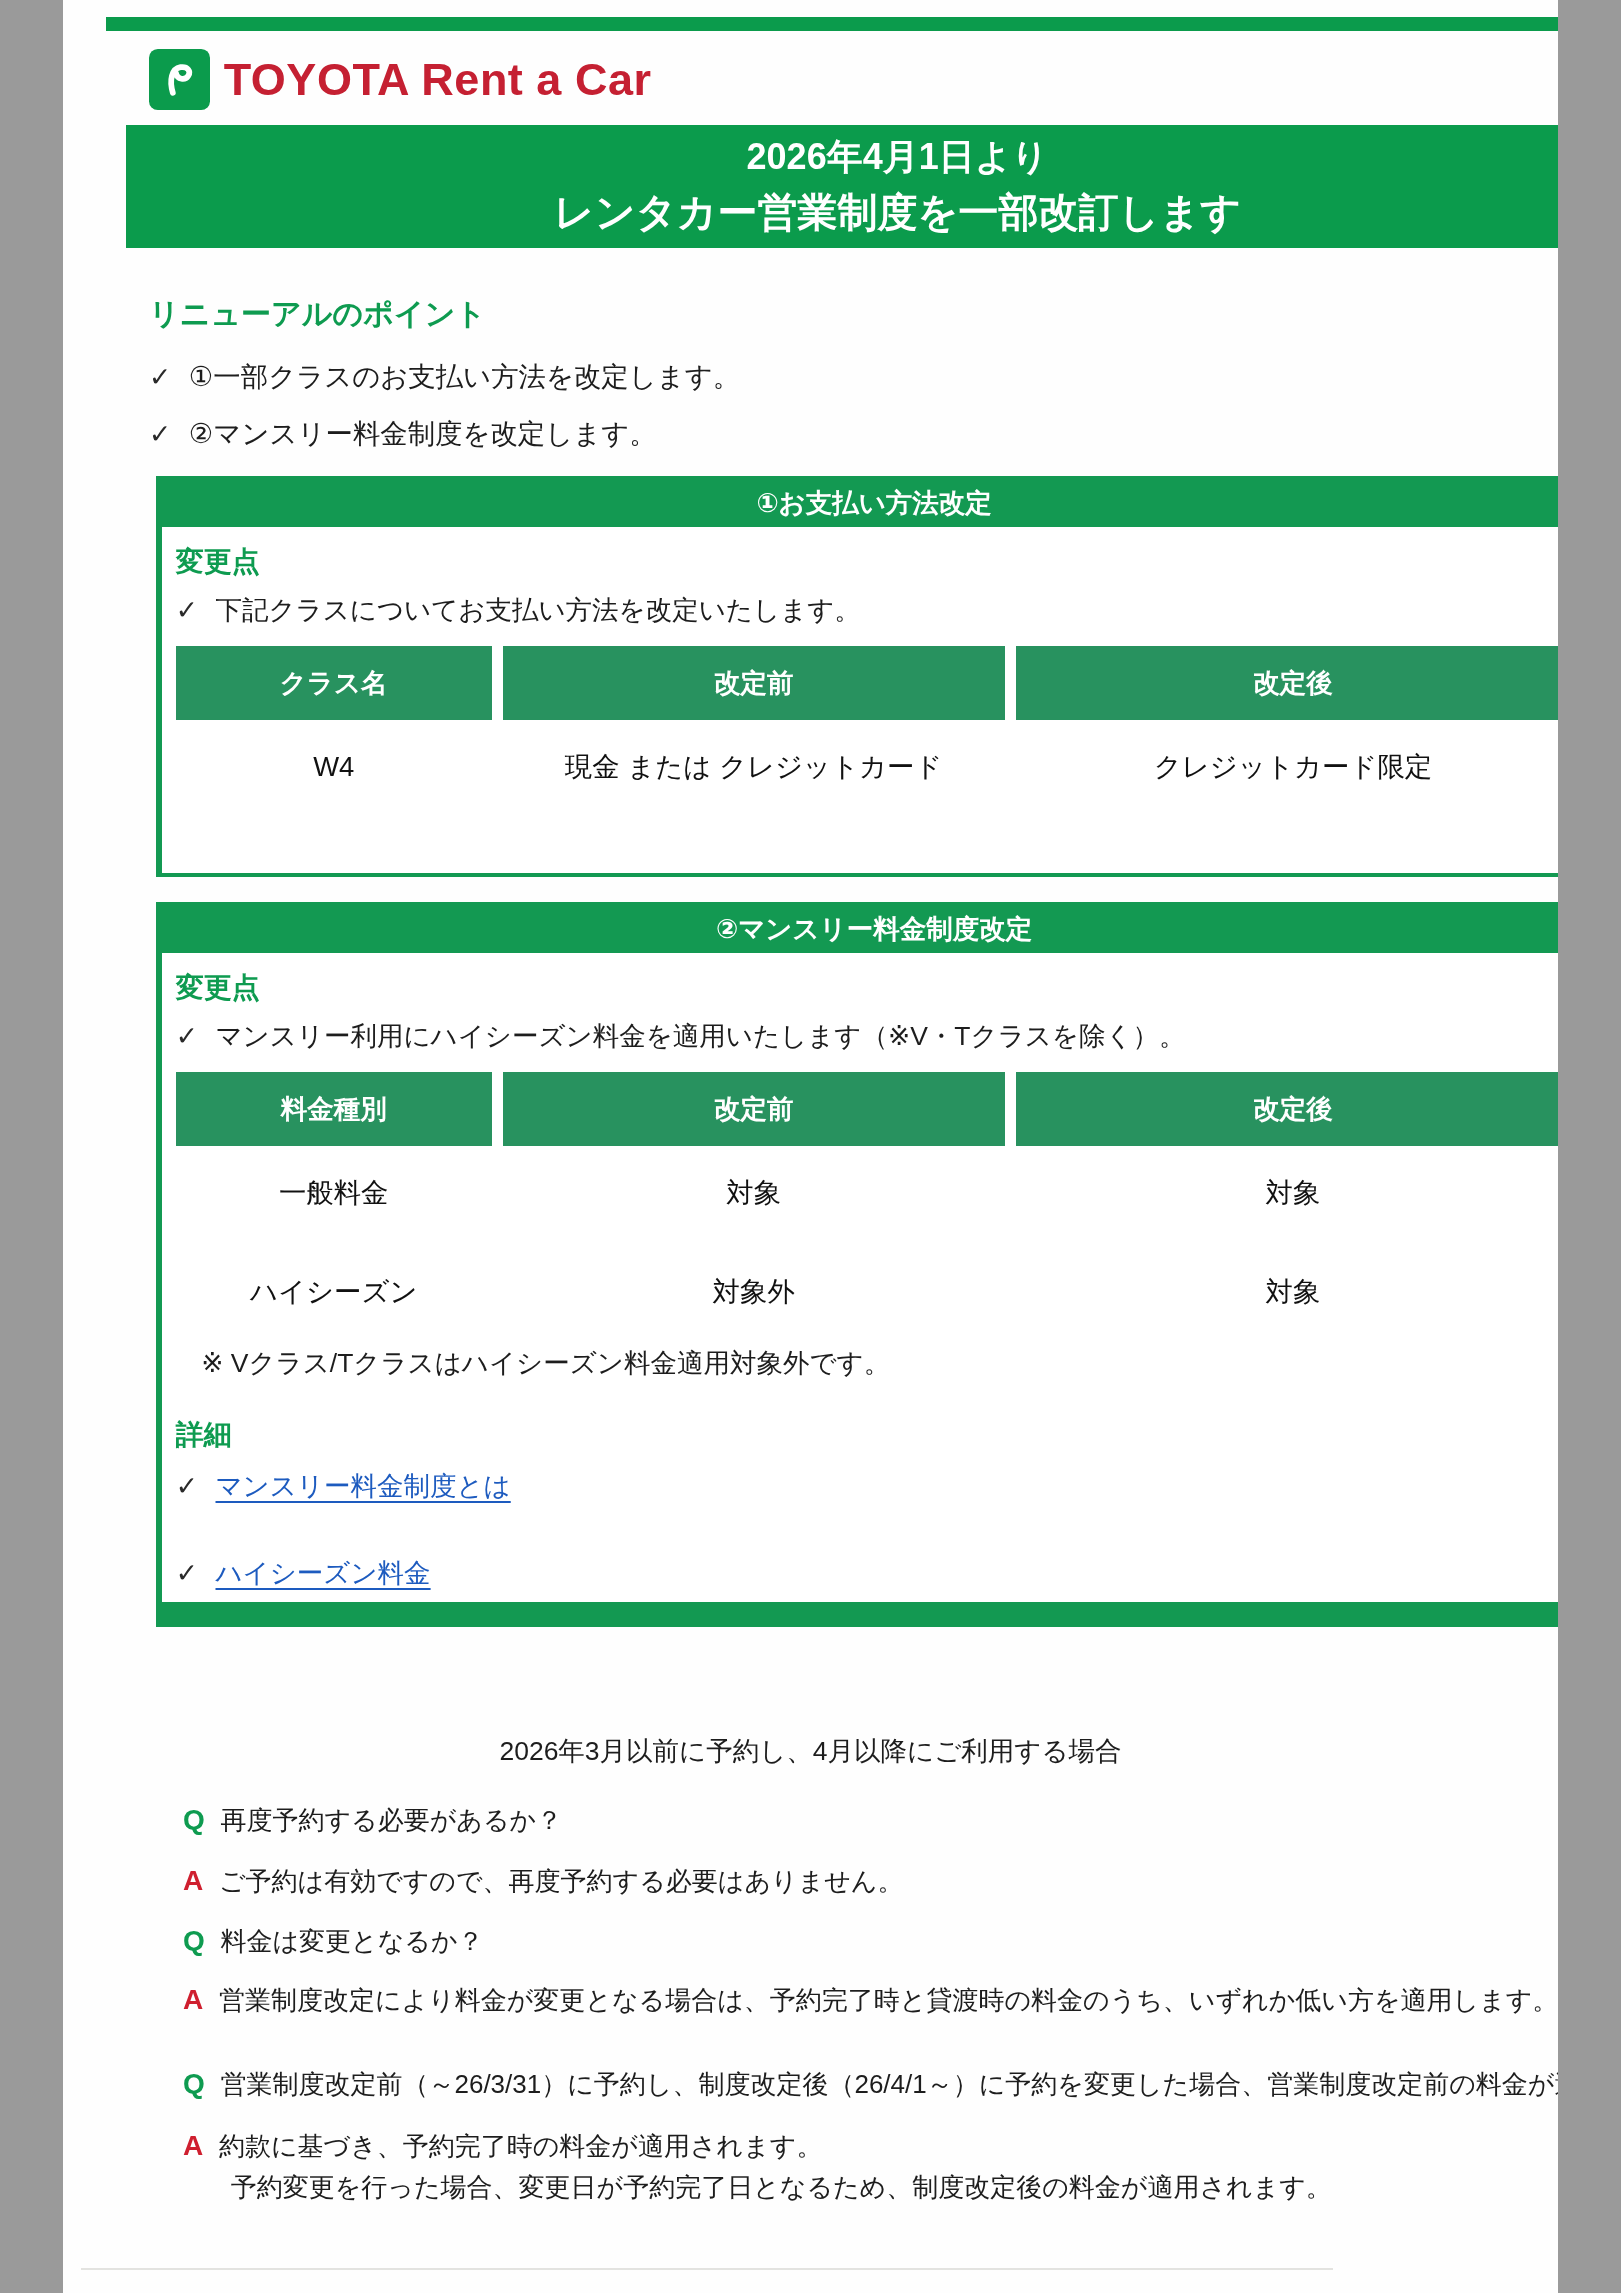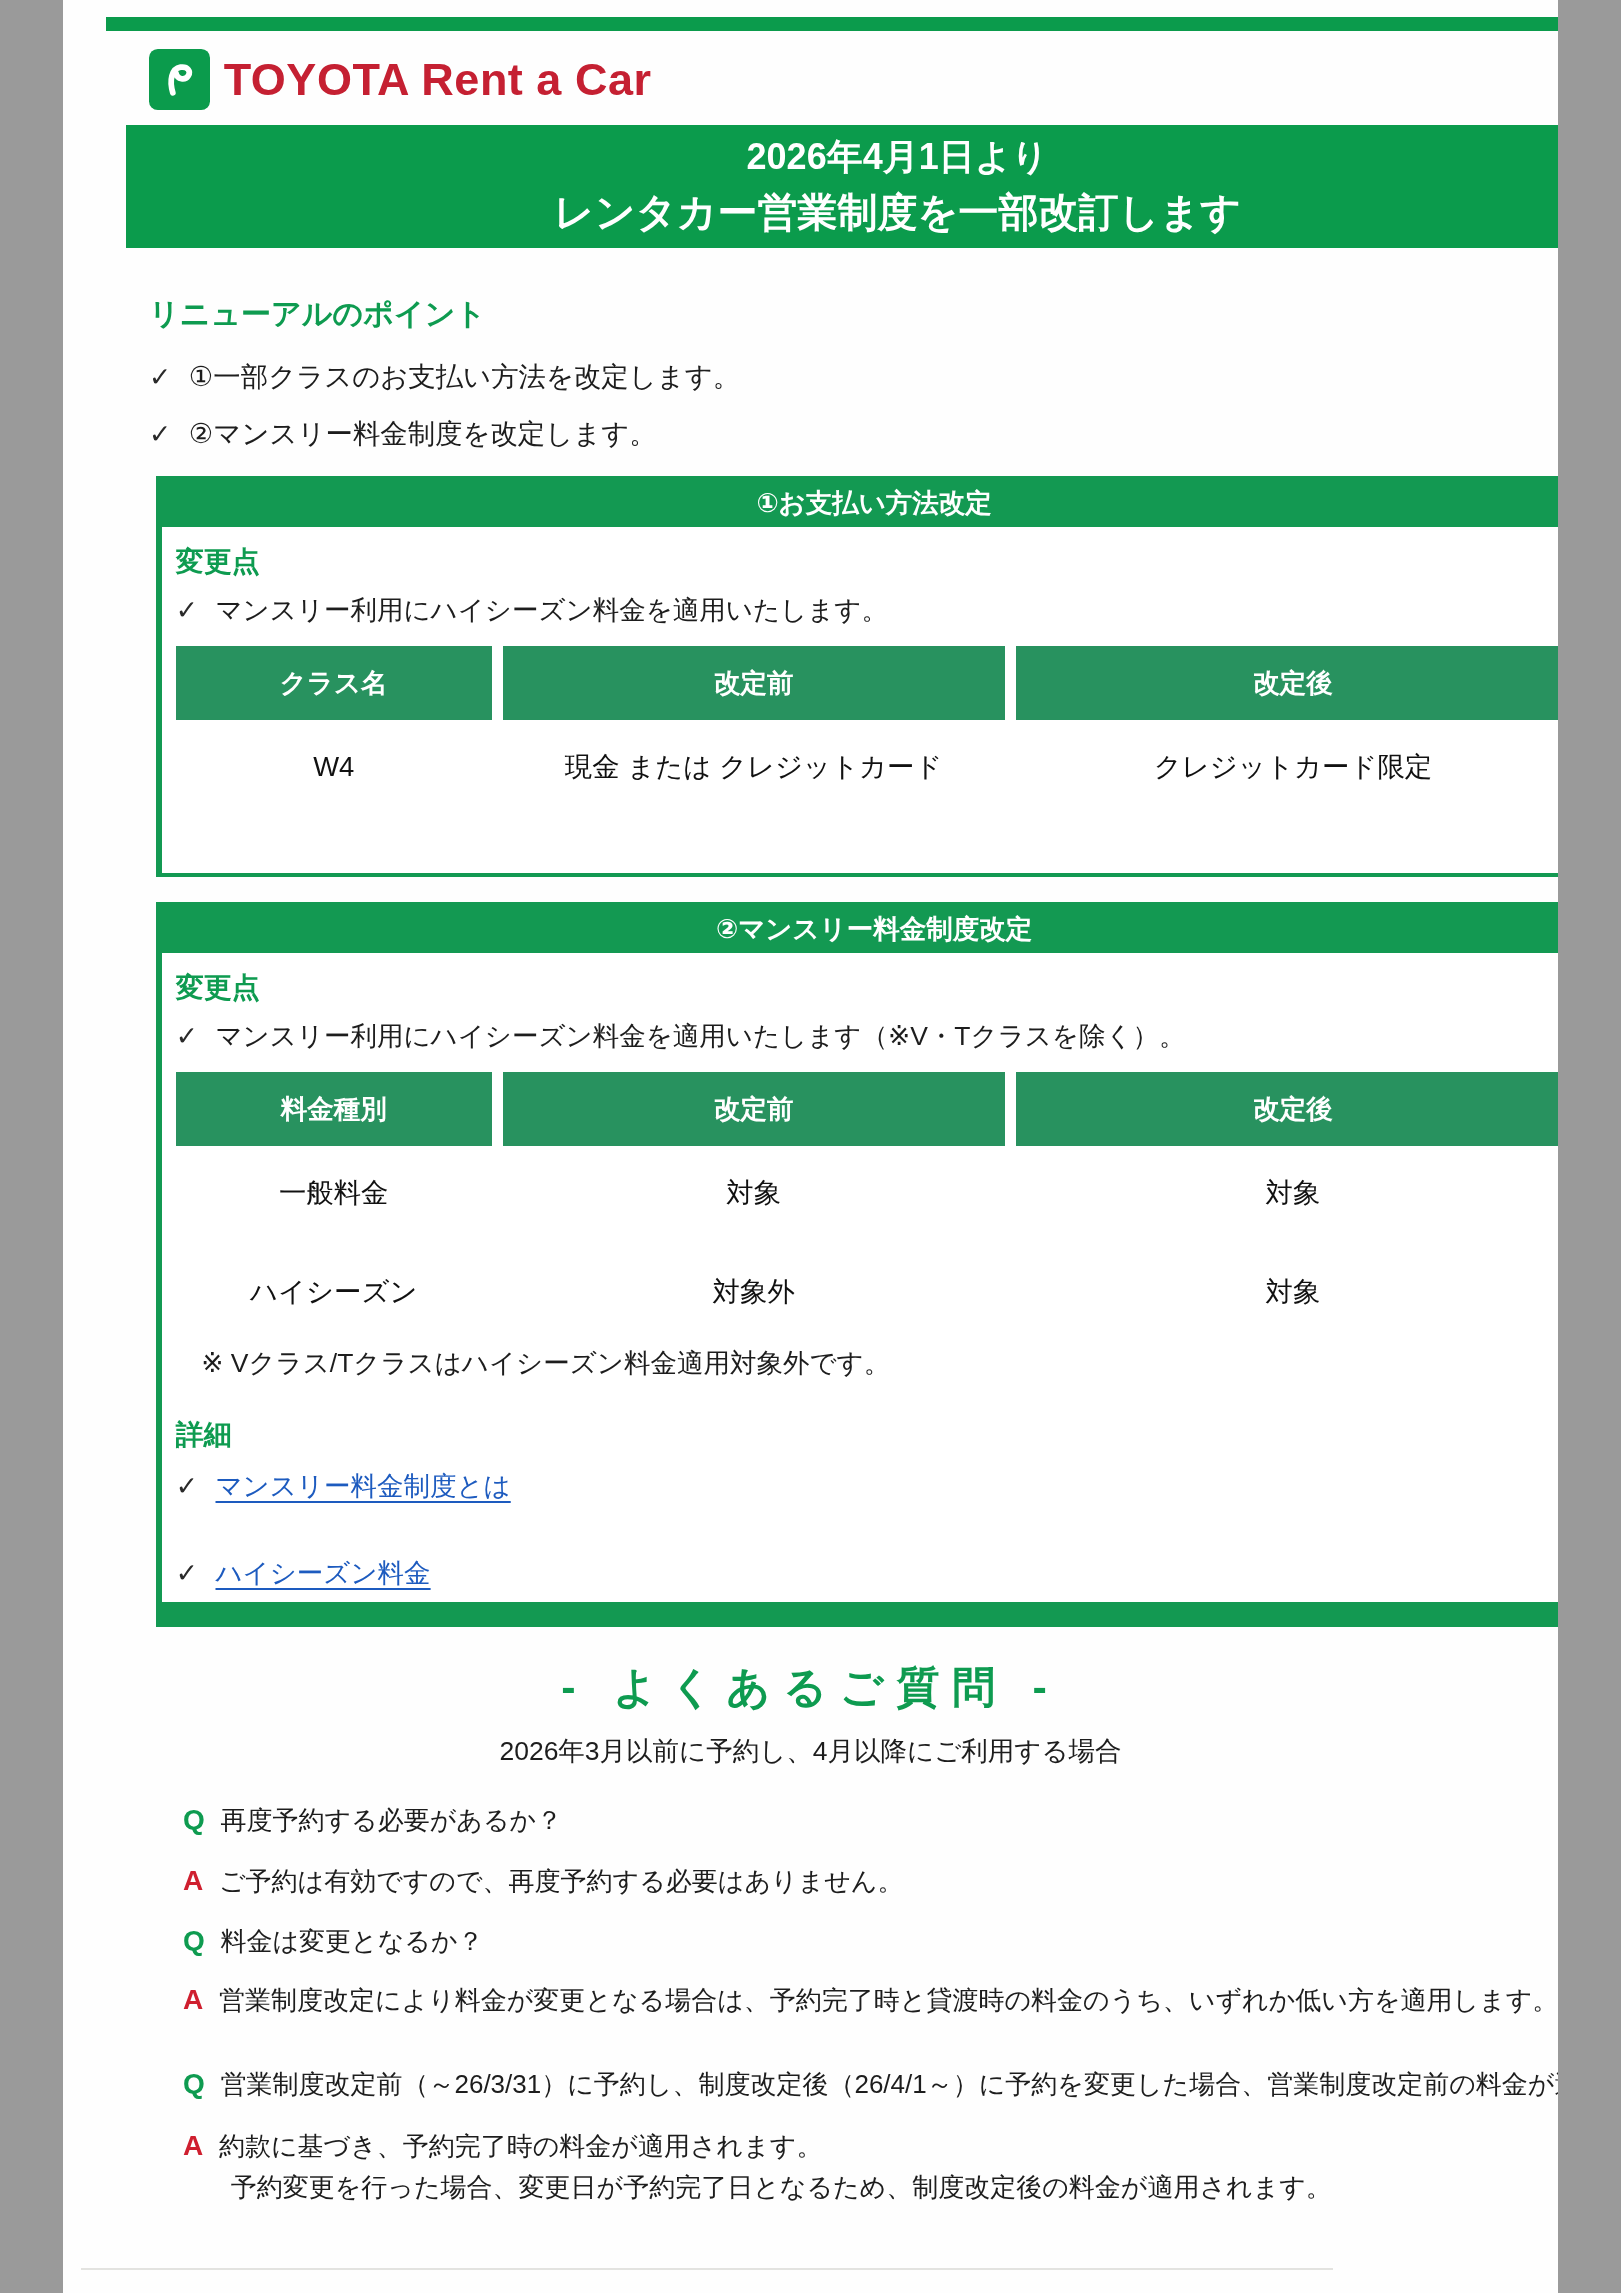--- a/index.html
+++ b/index.html
@@ -113,21 +113,21 @@
     </div>
   </section>
 
   <section class="box box1">
     <div class="box-title nw">①お支払い方法改定</div>
     <div class="box-body">
       <div class="sub-heading nw">変更点</div>
       <div class="box-note">
         <div class="bullet">
           <span class="check">✓</span>
-          <span class="nw">マンスリー利用にハイシーズン料金を適用いたします。</span>
+          <span class="nw">下記クラスについてお支払い方法を改定いたします。</span>
         </div>
       </div>
       <div class="tbl">
         <div class="tbl-head">
           <div class="th c1 nw">クラス名</div>
           <div class="th c2 nw">改定前</div>
           <div class="th c3 nw">改定後</div>
         </div>
         <div class="tbl-row">
           <div class="td c1 nw">W4</div>
@@ -173,21 +173,20 @@
           <a href="#" class="link nw">マンスリー料金制度とは</a>
         </div>
         <div class="link-bullet">
           <span class="check">✓</span>
           <a href="#" class="link nw">ハイシーズン料金</a>
         </div>
       </div>
     </div>
   </section>
 
-  <div class="faq-title nw">- よくあるご質問 -</div>
   <div class="faq-subtitle nw">2026年3月以前に予約し、4月以降にご利用する場合</div>
 
   <section class="qa-list">
     <div class="qa q mb1">
       <span class="qmark">Q</span>
       <span class="nw">再度予約する必要があるか？</span>
     </div>
     <div class="qa a mb1">
       <span class="qmark">A</span>
       <span class="nw">ご予約は有効ですので、再度予約する必要はありません。</span>

